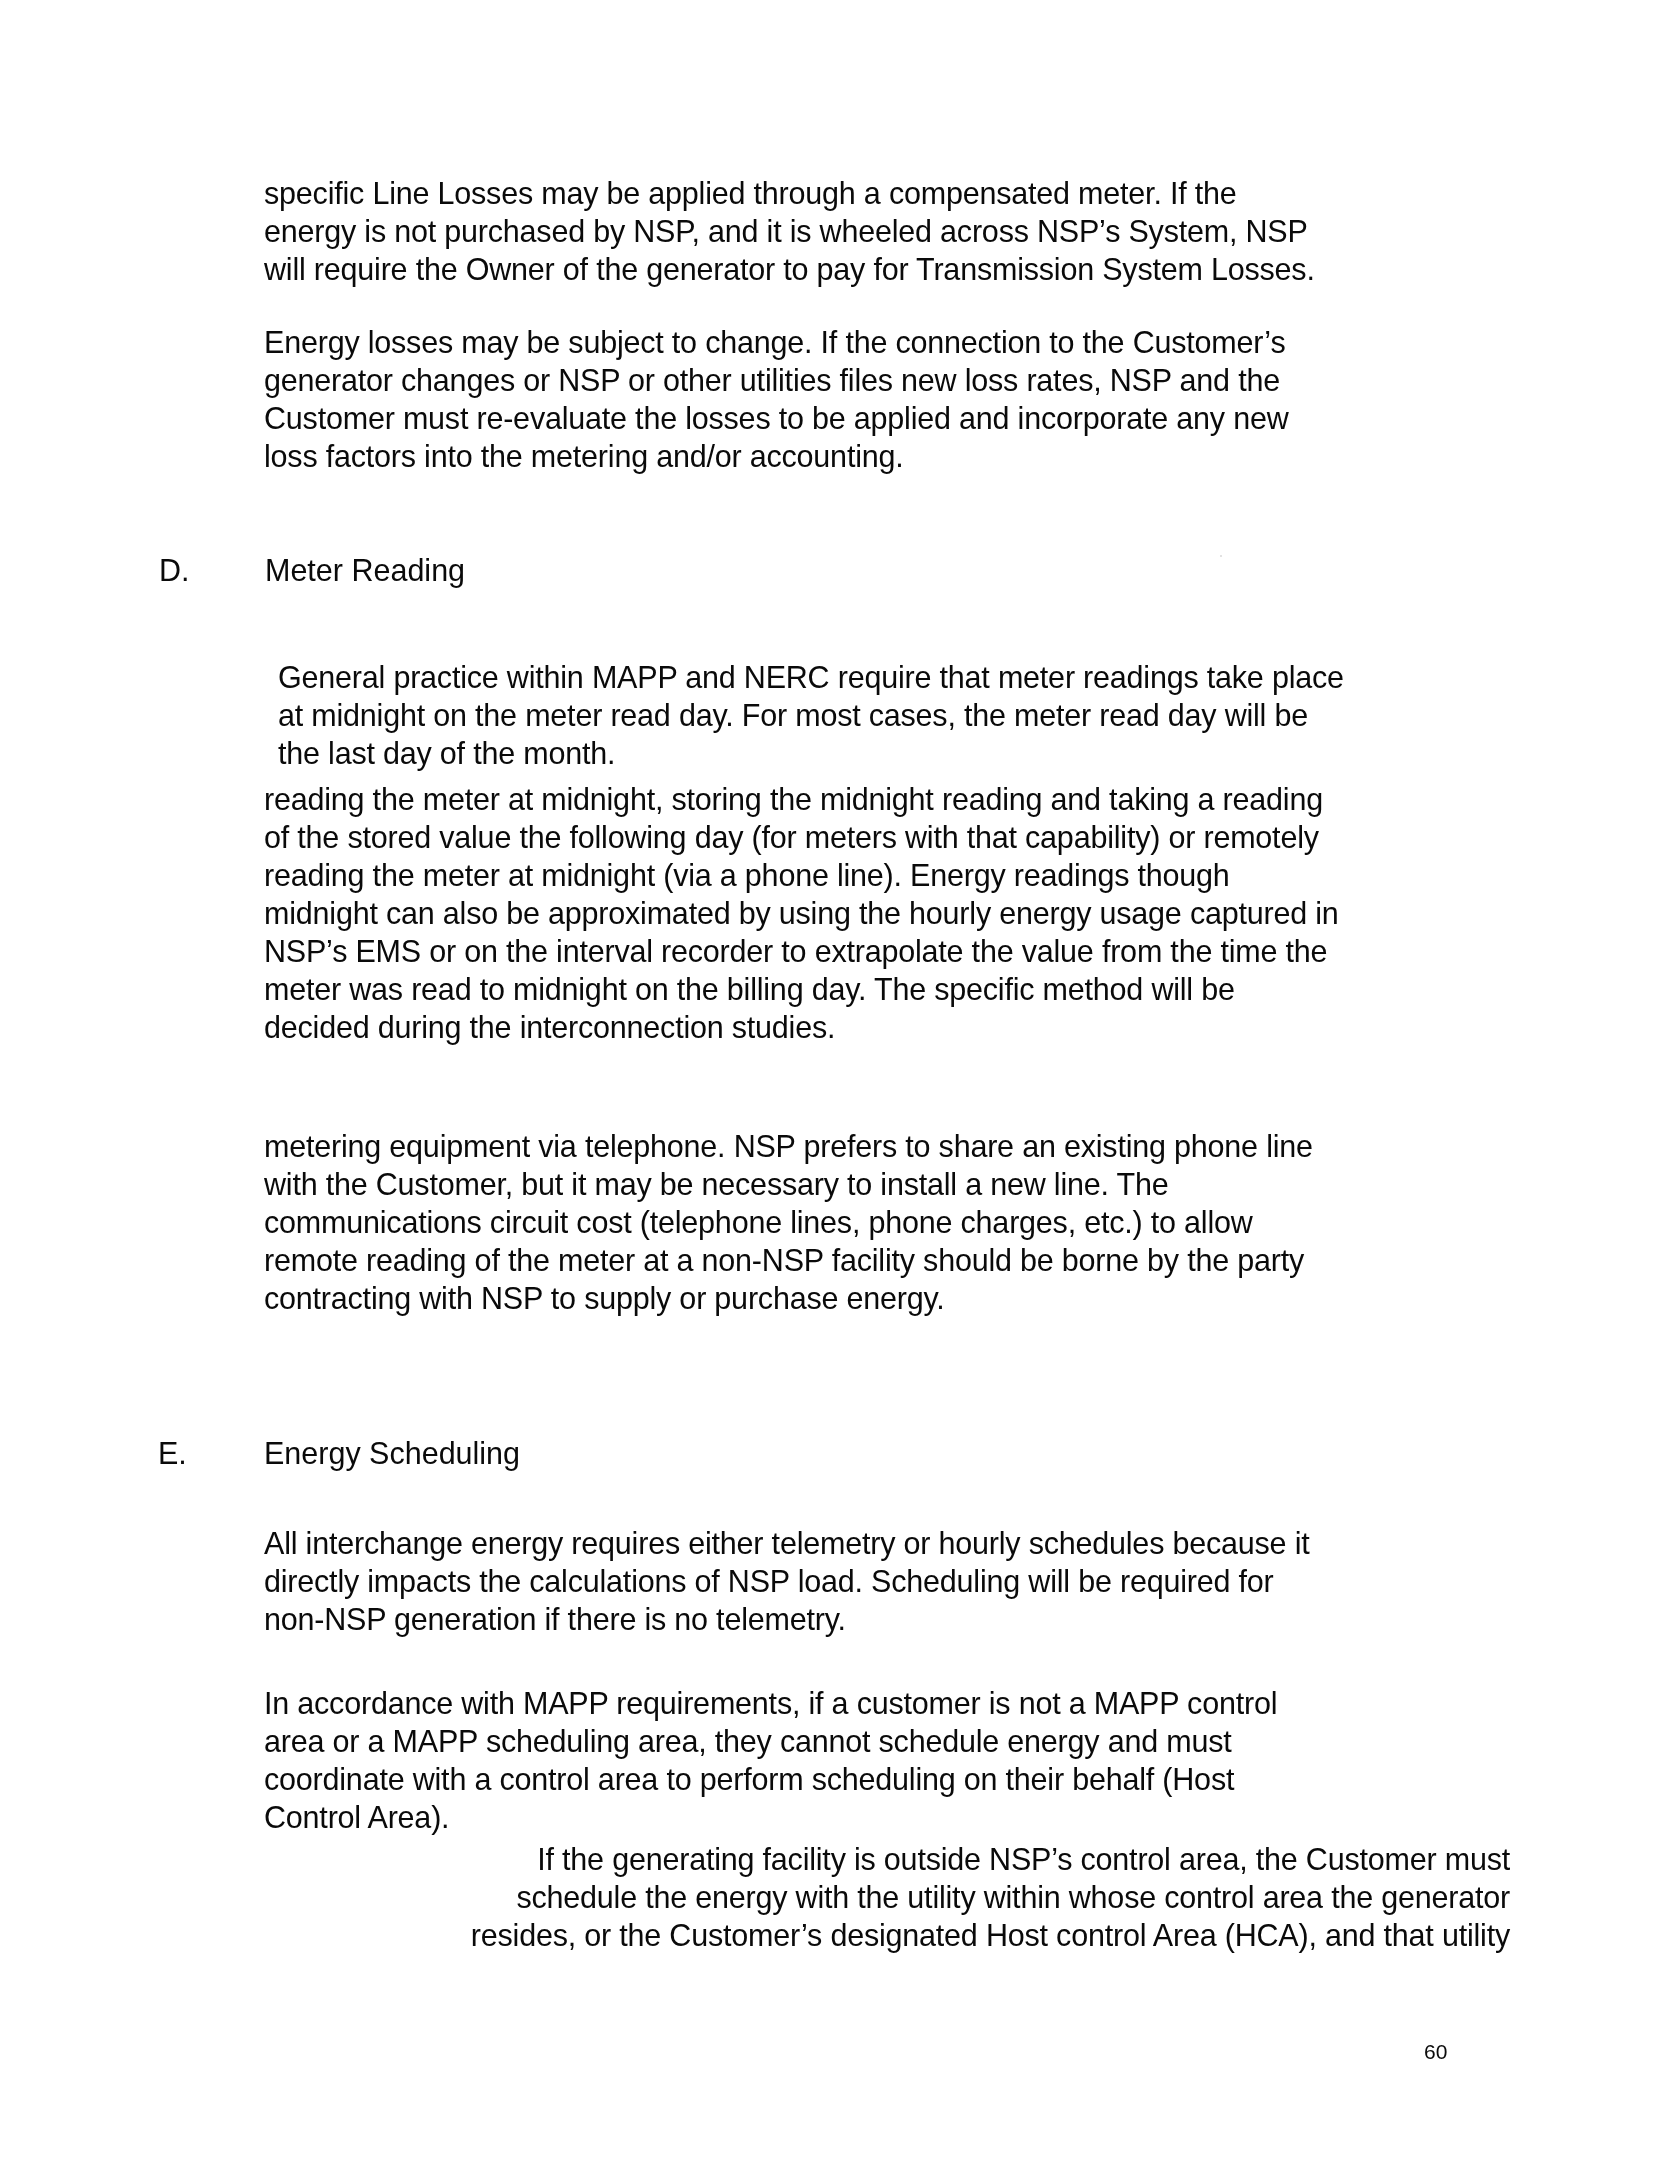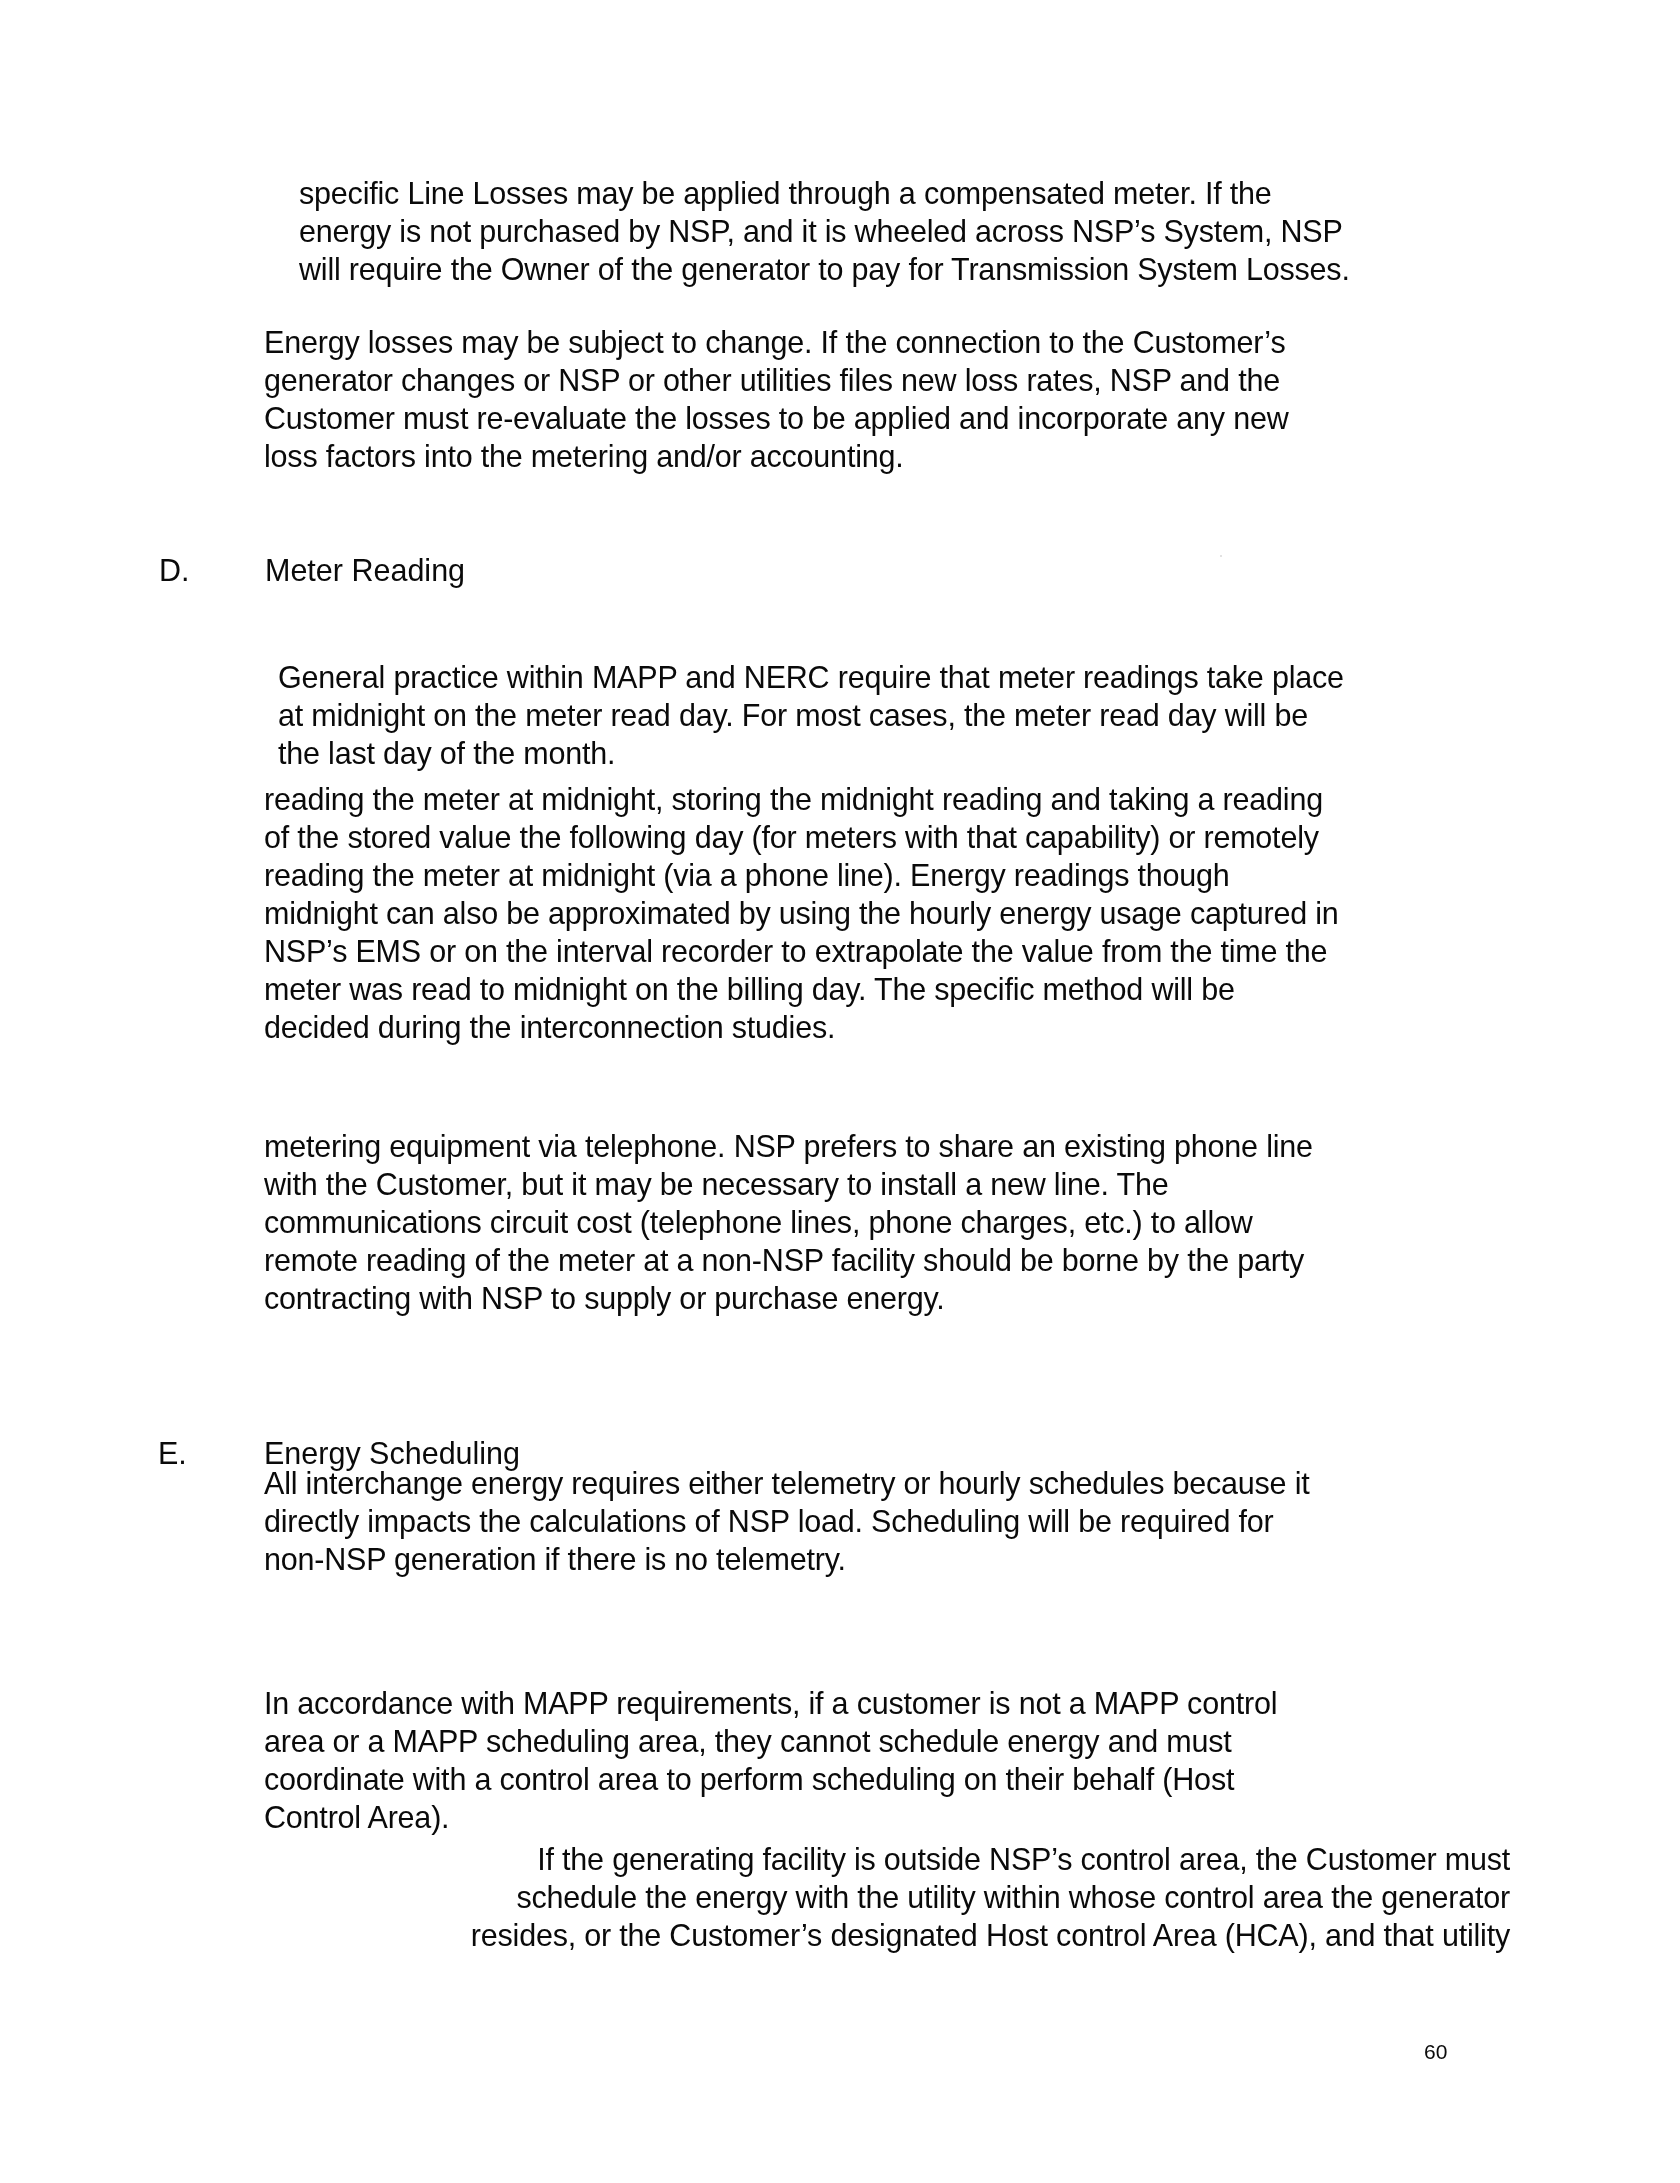--- a/index.html
+++ b/index.html
@@ -64,21 +64,21 @@
     height: 2px;
     background: #d8d8d8;
     border-radius: 50%;
   }
 </style>
 </head>
 <body>
 
 <div class="page">
 
-  <div class="block" style="top:174px;margin-left:35px;">
+  <div class="block" style="top:174px;">
     <span class="line">specific Line Losses may be applied through a compensated meter.  If the</span>
     <span class="line">energy is not purchased by NSP, and it is wheeled across NSP’s System, NSP</span>
     <span class="line">will require the Owner of the generator to pay for Transmission System Losses.</span>
   </div>
 
   <div class="block" style="top:323px;">
     <span class="line">Energy losses may be subject to change.  If the connection to the Customer’s</span>
     <span class="line">generator changes or NSP or other utilities files new loss rates, NSP and the</span>
     <span class="line">Customer must re-evaluate the losses to be applied and incorporate any new</span>
     <span class="line">loss factors into the metering and/or accounting.</span>
@@ -113,21 +113,21 @@
     <span class="line">communications circuit cost (telephone lines, phone charges, etc.) to allow</span>
     <span class="line">remote reading of the meter at a non-NSP facility should be borne by the party</span>
     <span class="line">contracting with NSP to supply or purchase energy.</span>
   </div>
 
   <div class="heading" style="left:158px; top:1434px;">
     <span class="letter">E.</span>
     <span class="title">Energy Scheduling</span>
   </div>
 
-  <div class="block" style="top:1464px;">
+  <div class="block" style="top:1524px;">
     <span class="line">All interchange energy requires either telemetry or hourly schedules because it</span>
     <span class="line">directly impacts the calculations of NSP load.  Scheduling will be required for</span>
     <span class="line">non-NSP generation if there is no telemetry.</span>
   </div>
 
   <div class="block" style="top:1684px;">
     <span class="line">In accordance with MAPP requirements, if a customer is not a MAPP control</span>
     <span class="line">area or a MAPP scheduling area, they cannot schedule energy and must</span>
     <span class="line">coordinate with a control area to perform scheduling on their behalf (Host</span>
     <span class="line">Control Area).</span>

